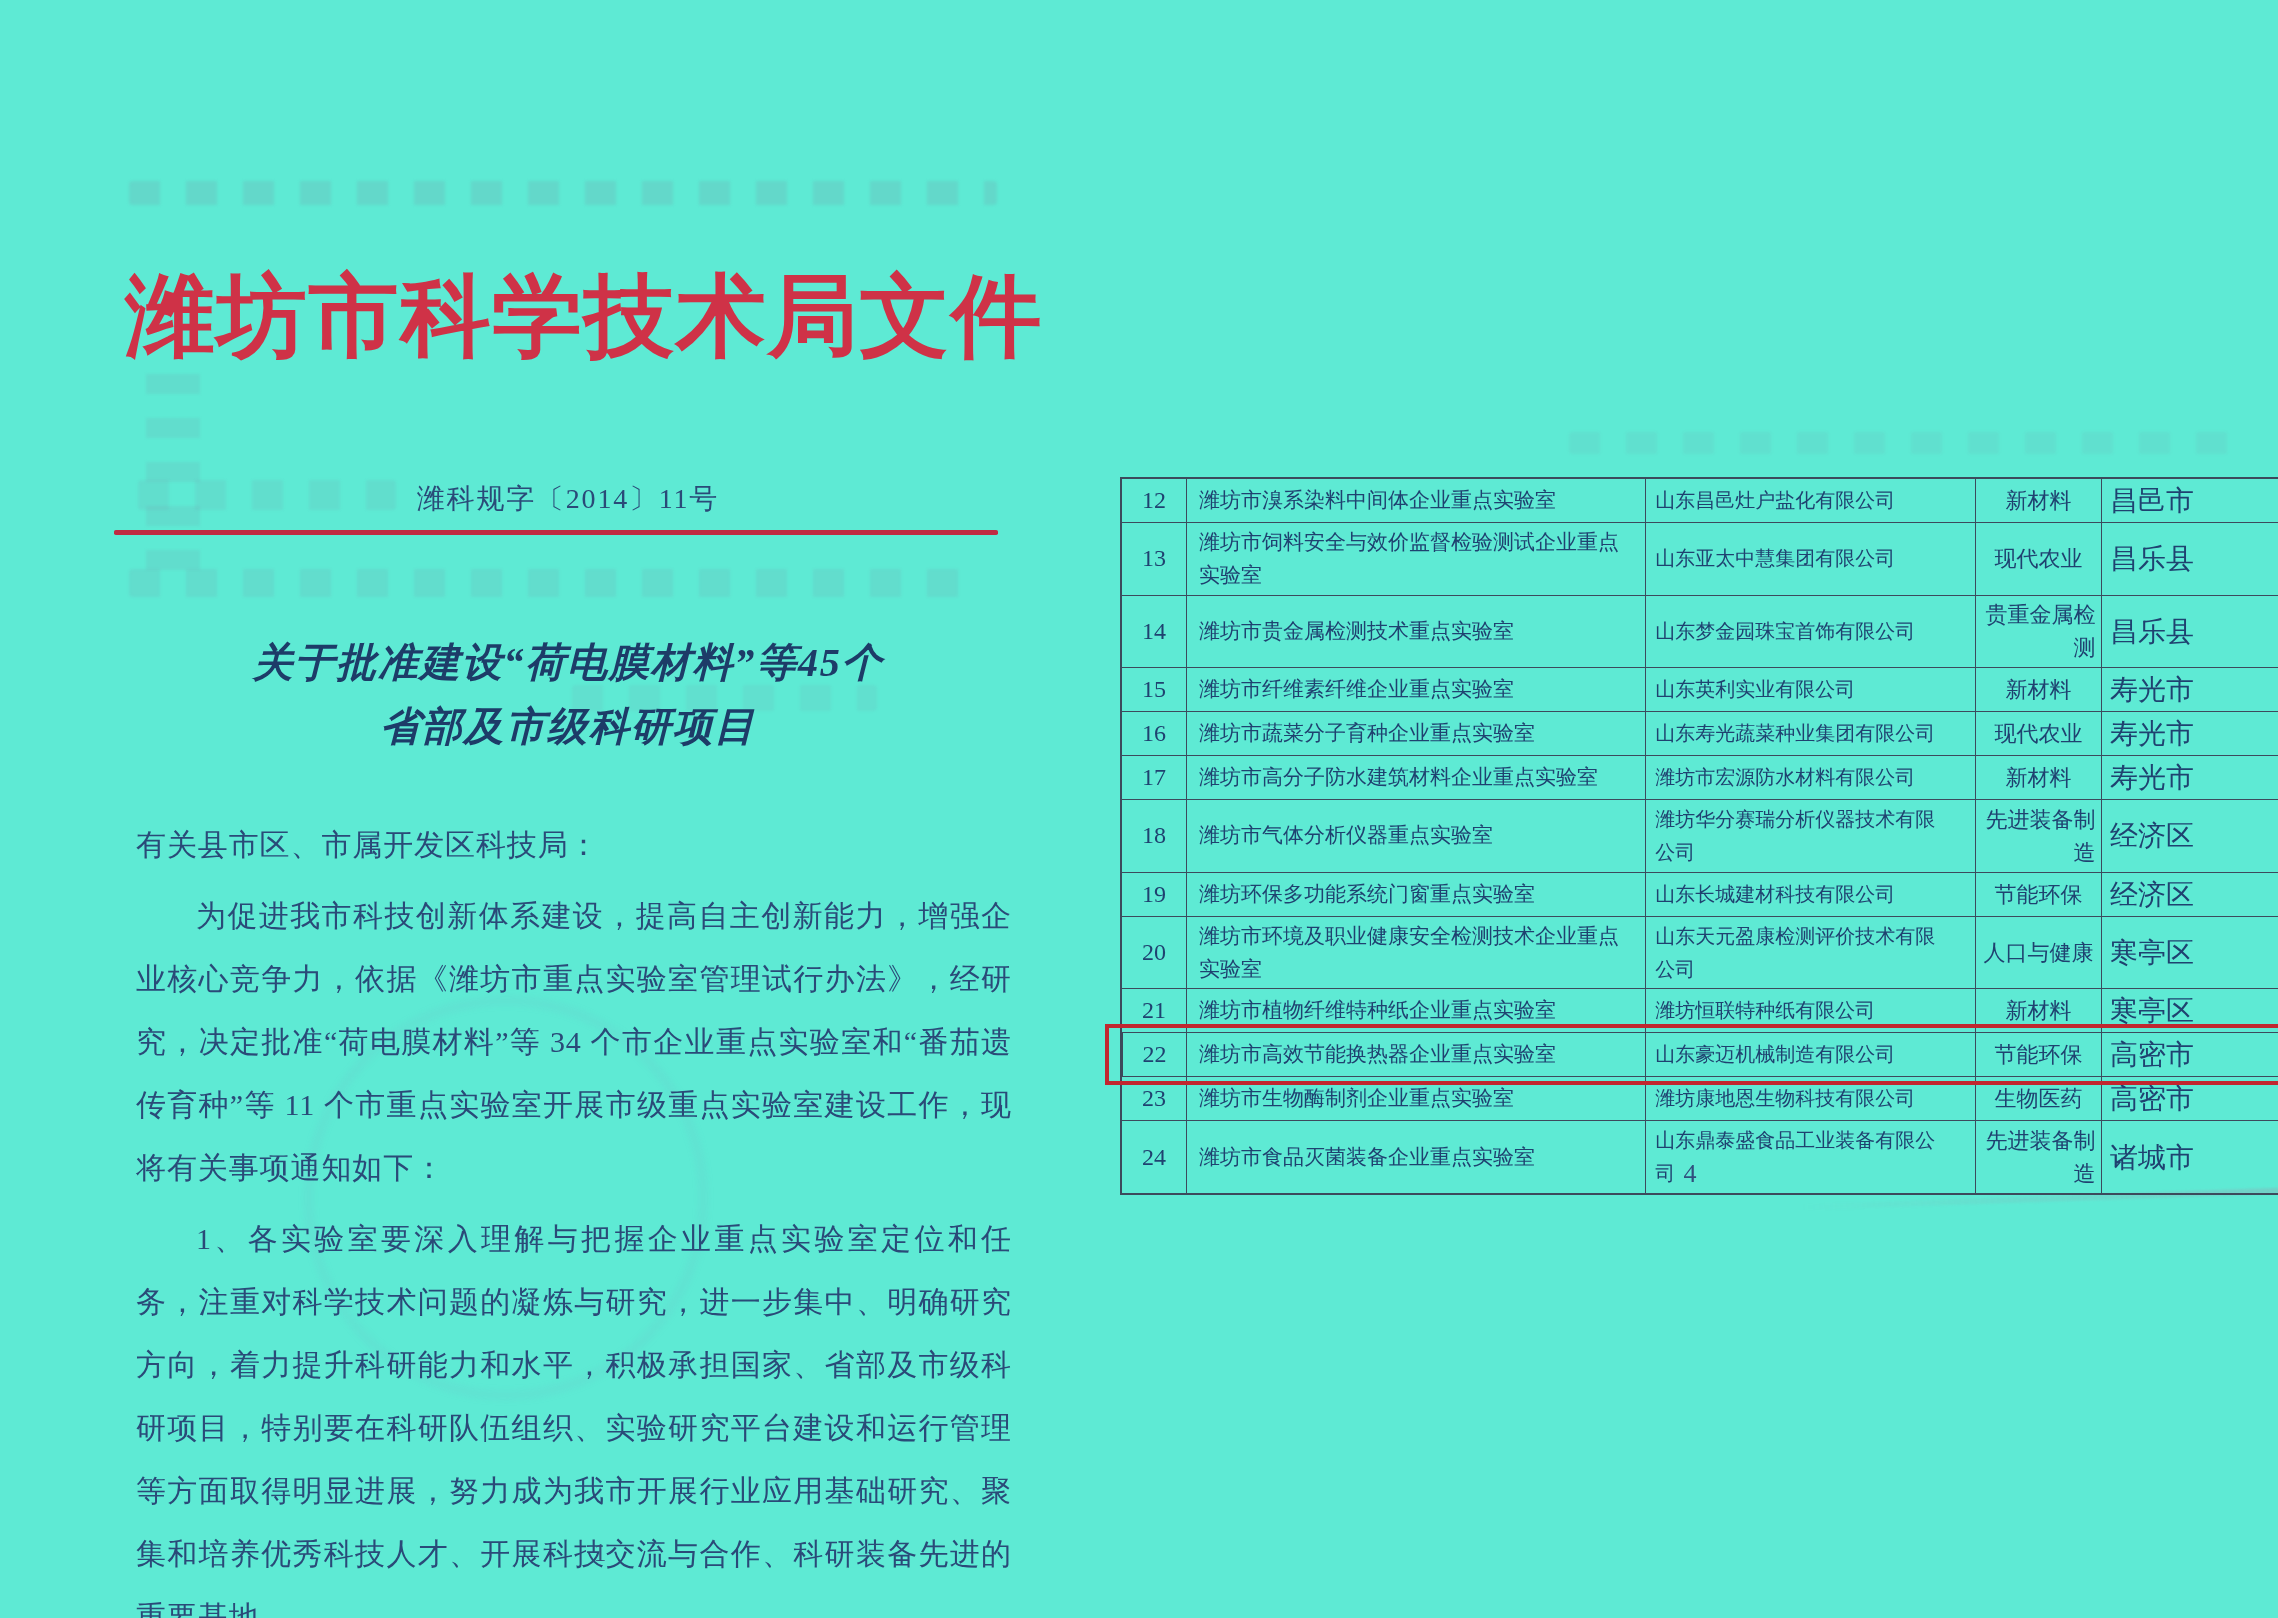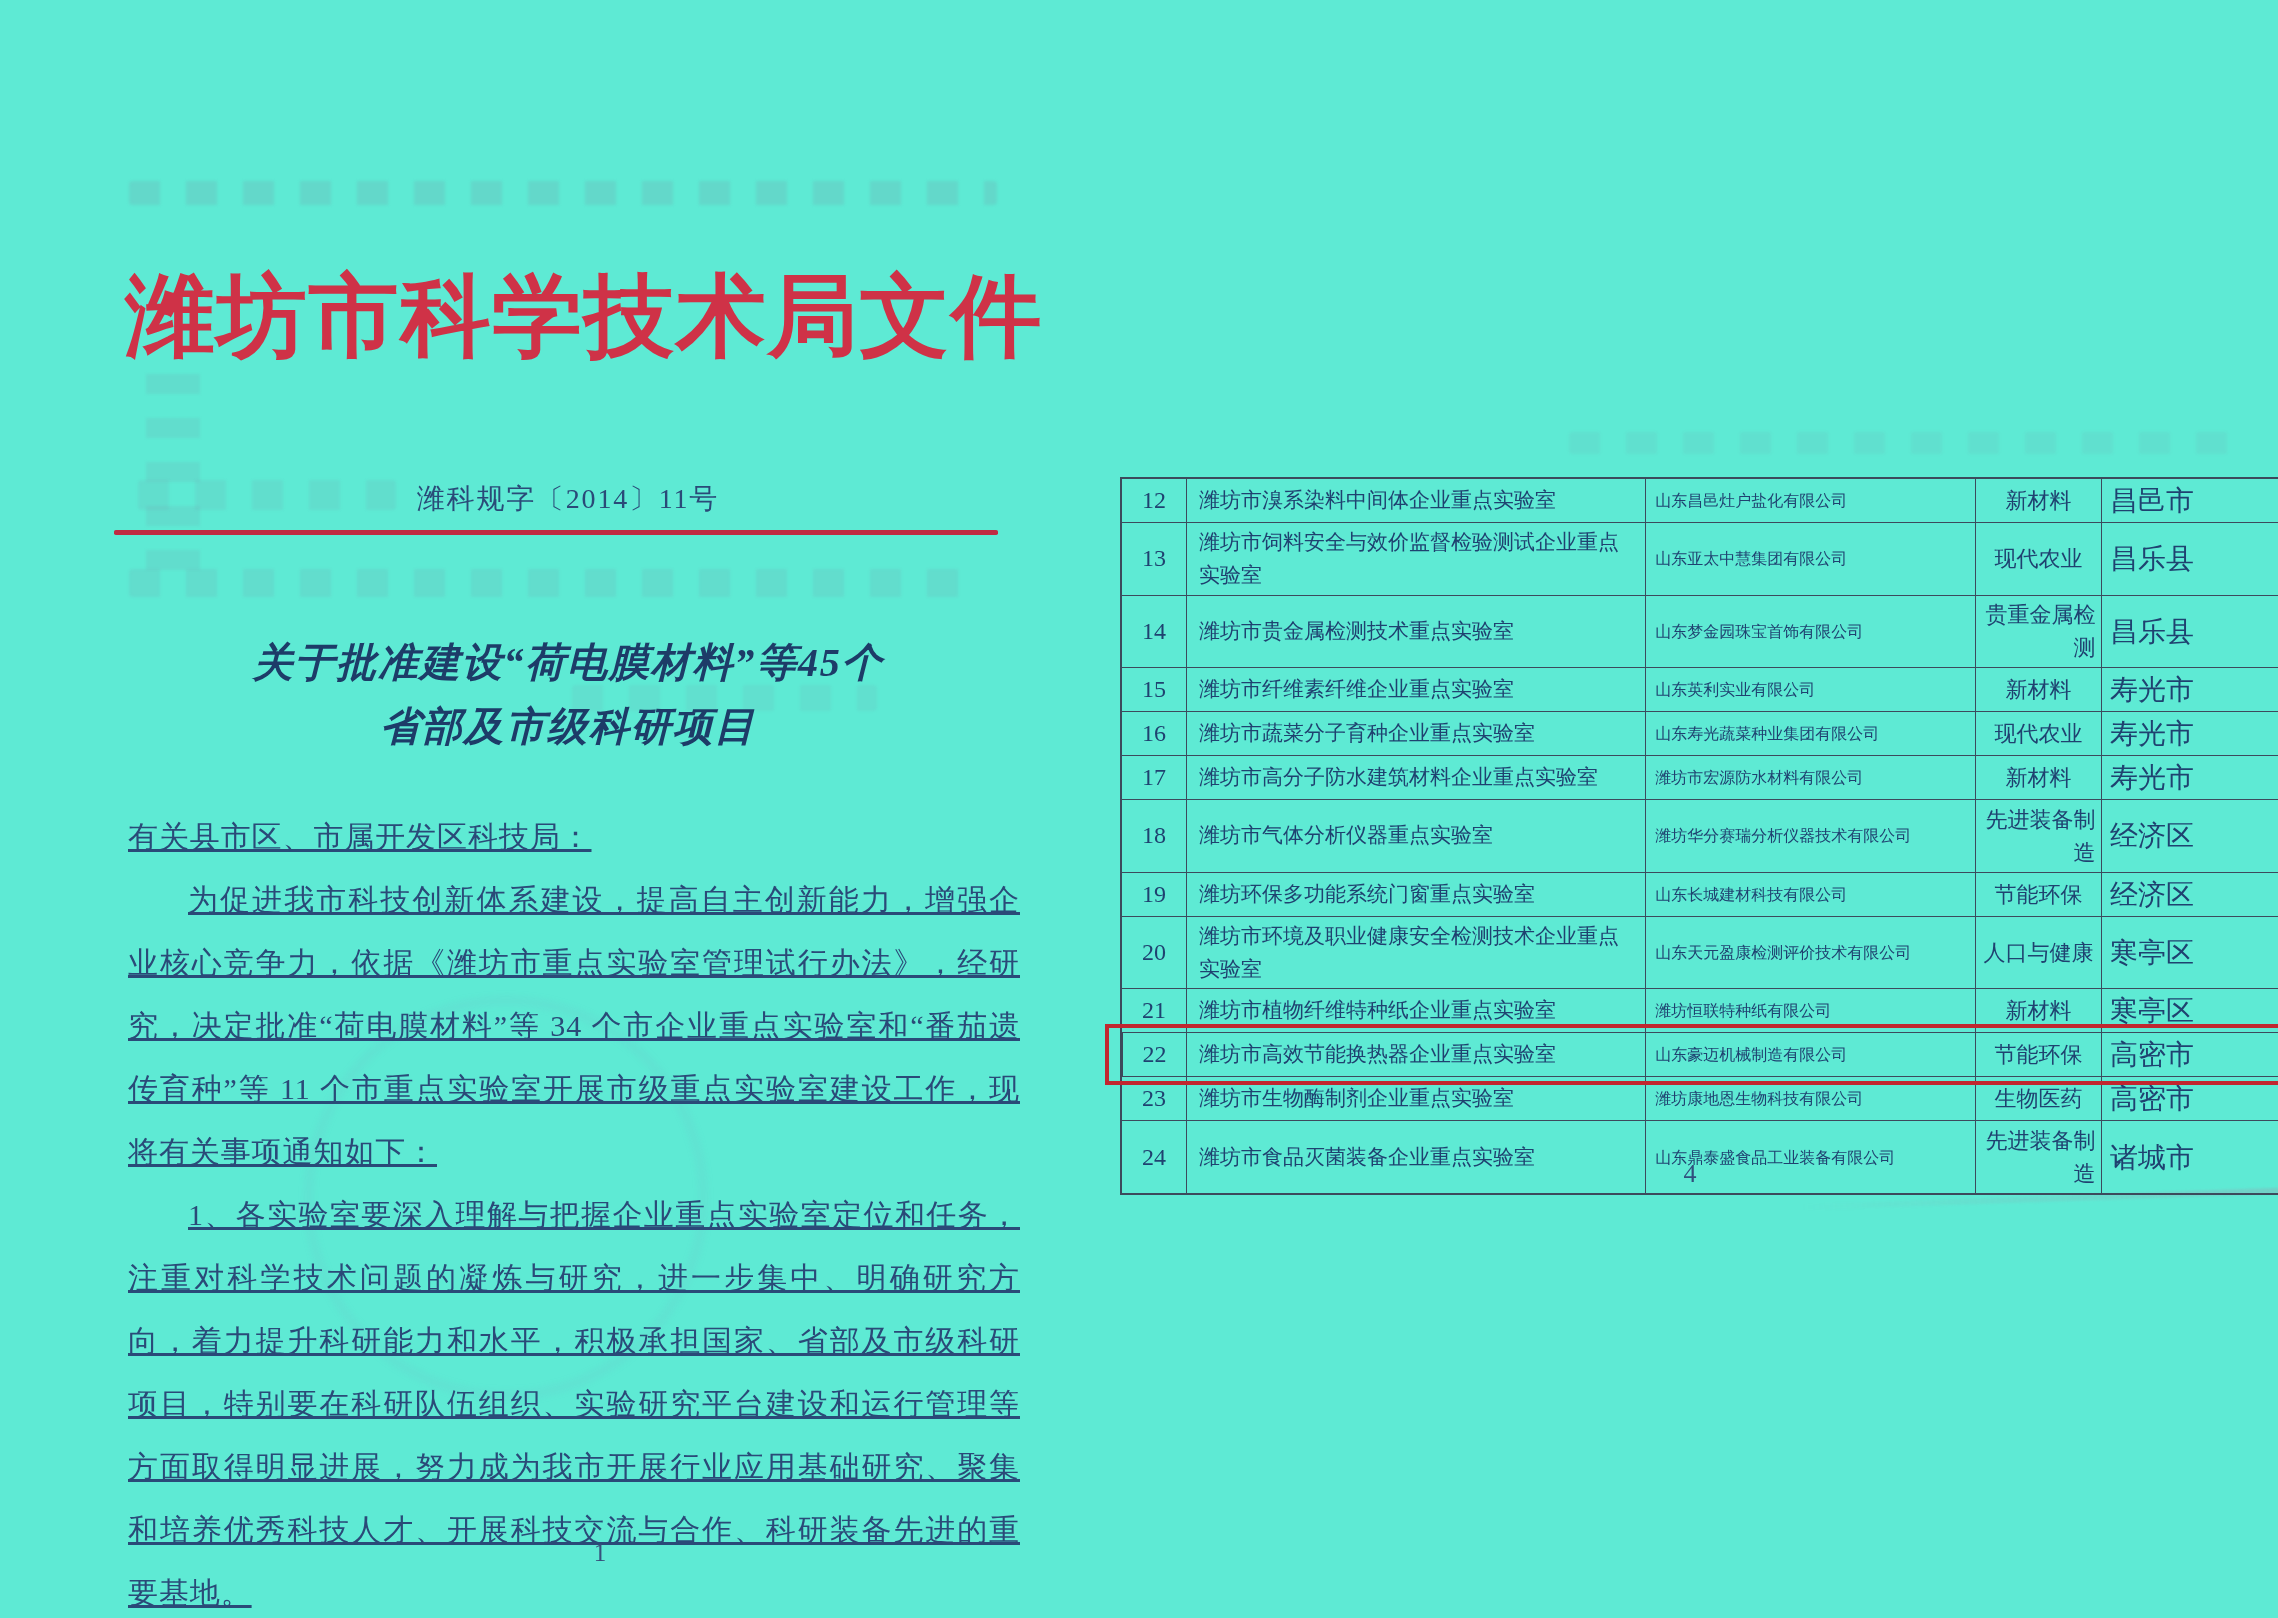--- a/index.html
+++ b/index.html
@@ -11,37 +11,37 @@
                  color:var(--red,#cf3247);white-space:nowrap;}
   .doc-number{position:absolute;left:125px;top:480px;width:886px;text-align:center;
               font-size:28px;letter-spacing:1.8px;color:var(--ink);}
   .red-rule{position:absolute;left:114px;top:530px;width:884px;height:4.6px;
             background:var(--rule,#bf2b42);border-radius:1.8px;}
   .doc-title{position:absolute;left:125px;top:631px;width:886px;text-align:center;
              font-size:40px;font-weight:bold;color:#1d3c68;line-height:64px;letter-spacing:1.8px;font-style:italic;}
   .body-block{position:absolute;left:128px;top:805px;width:892px;
               font-size:30px;line-height:63px;letter-spacing:0.9px;color:var(--ink);
               text-align:justify;}
-  .body-block p{margin:0;text-indent:2em;text-decoration:underline;}
+  .body-block p{margin:8px;text-indent:2em;}
   .body-block .salutation{text-indent:0;}
   .pagenum-left{position:absolute;left:563px;top:1539px;width:74px;text-align:center;
                 font-size:25px;color:#37517c;}
   
   .lab-table{position:absolute;left:1120px;top:477px;width:1268px;box-sizing:border-box;
              border:2.8px solid var(--border,#3c4a5c);background:transparent;}
   .trow{display:grid;grid-template-columns:64px 459px 306px 150px 101px;
         border-top:1.8px solid var(--border,#3c4a5c);position:relative;}
   .trow:first-child{border-top:none;}
   .cell{box-sizing:border-box;border-left:1.8px solid var(--border,#3c4a5c);
         min-height:43px;display:flex;align-items:center;
         color:var(--tink,#1f4270);line-height:33px;padding:2.8px 5.5px;}
   .cell:first-child{border-left:none;}
   .c-no{justify-content:center;font-size:24px;}
   .c-lab{font-size:21px;padding-left:12px;padding-right:13px;text-align:left;}
-  .c-company{font-size:16px;padding-left:9.2px;padding-right:3.7px;text-align:left;}
+  .c-company{font-size:20px;padding-left:9.2px;padding-right:3.7px;text-align:left;}
   .c-field{justify-content:center;font-size:22px;text-align:right;margin-left:24px;}
   .c-city{justify-content:center;font-size:28px;text-align:center;}
   .hlbox{position:absolute;left:-16.6px;right:-25px;top:-9.2px;bottom:-8.3px;
          border:4.6px solid var(--hl,#c1272f);z-index:6;pointer-events:none;}
   .pagenum-right{position:absolute;left:1150px;top:1159px;width:1080px;text-align:center;
                  font-size:26px;color:#31507e;}
   
   .art{position:absolute;pointer-events:none;}
   .band{background:repeating-linear-gradient(90deg,rgba(120,135,160,0.18) 0 31px,transparent 31px 57px);
         filter:blur(1.8px);border-radius:3.7px;}

